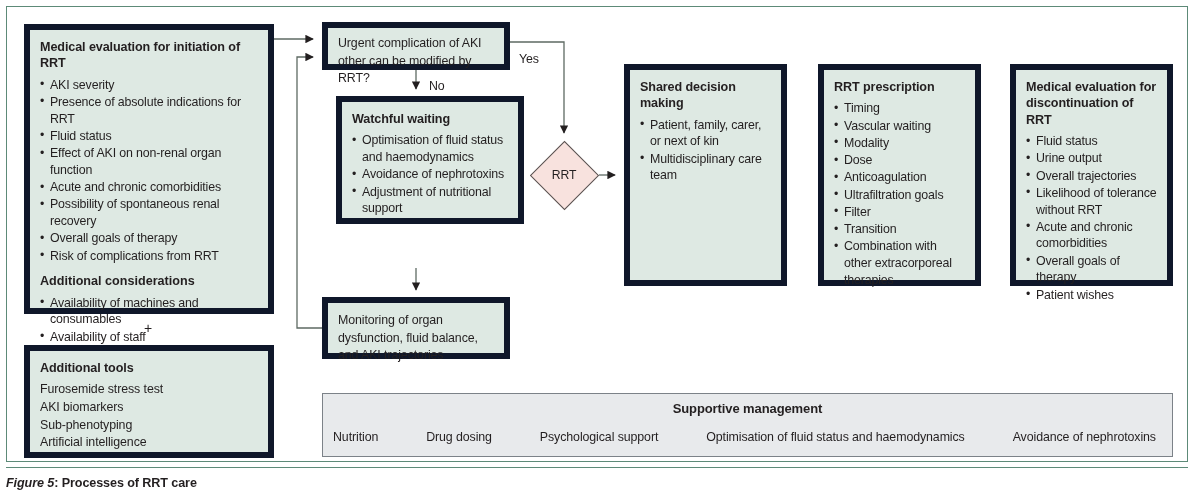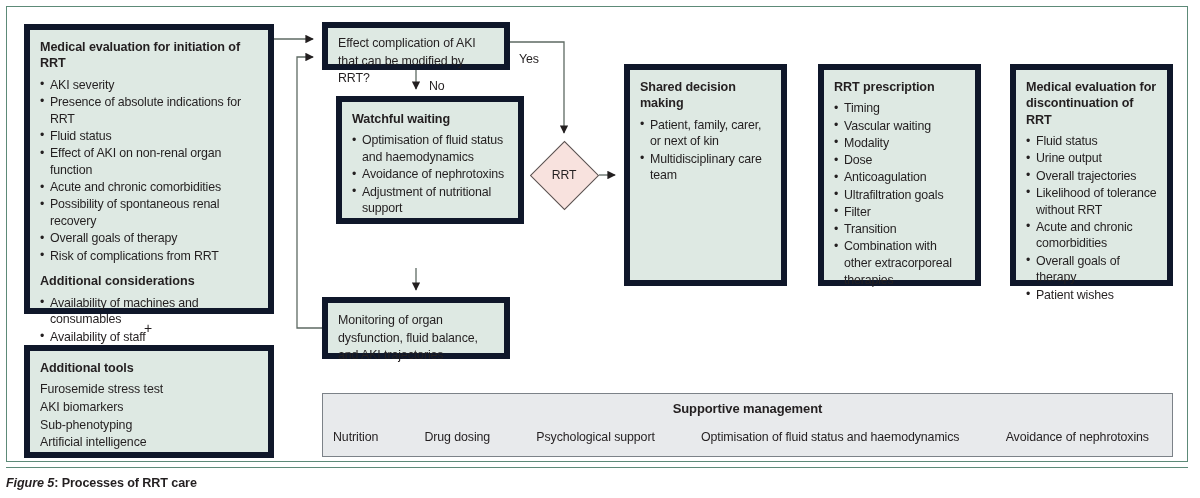--- a/index.html
+++ b/index.html
@@ -154,21 +154,21 @@
     font-weight: bold;
     font-size: 13px;
     letter-spacing: -0.1px;
     margin-top: 7px;
   }
   .support-row {
     display: flex;
     align-items: center;
     justify-content: space-between;
     margin-top: 14px;
-    padding: 0 23px 0 10px;
+    padding: 0 16px 0 10px;
     font-size: 12.4px;
     letter-spacing: -0.1px;
   }
   .support-row span {
     white-space: nowrap;
   }
 
   
   .caption {
     position: absolute;
@@ -216,21 +216,21 @@
 
   <div class="box" style="left:24px; top:345px; width:250px; height:113px;">
     <div class="box-title">Additional tools</div>
     <div class="box-plain-text">Furosemide stress test</div>
     <div class="box-plain-text">AKI biomarkers</div>
     <div class="box-plain-text">Sub-phenotyping</div>
     <div class="box-plain-text">Artificial intelligence</div>
   </div>
 
   <div class="box" style="left:322px; top:22px; width:188px; height:48px; padding-top:7px;">
-    <div class="box-plain-text">Effect complication of AKI that can be modified by RRT?</div>
+    <div class="box-plain-text">Urgent complication of AKI other can be modified by RRT?</div>
   </div>
 
   <div class="box" style="left:336px; top:96px; width:188px; height:128px;">
     <div class="box-title">Watchful waiting</div>
     <ul class="bullets">
       <li>Optimisation of fluid status and haemodynamics</li>
       <li>Avoidance of nephrotoxins</li>
       <li>Adjustment of nutritional support</li>
     </ul>
   </div>

